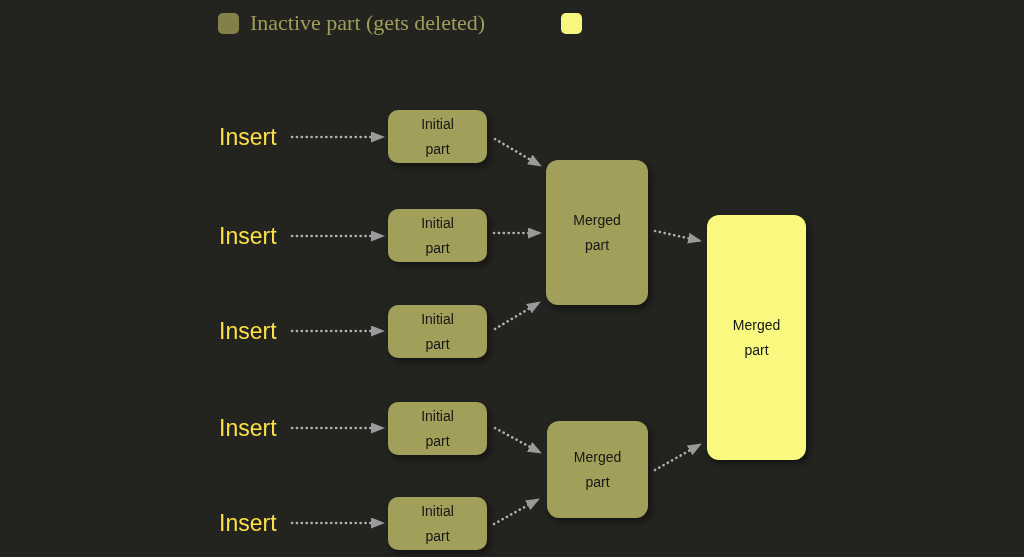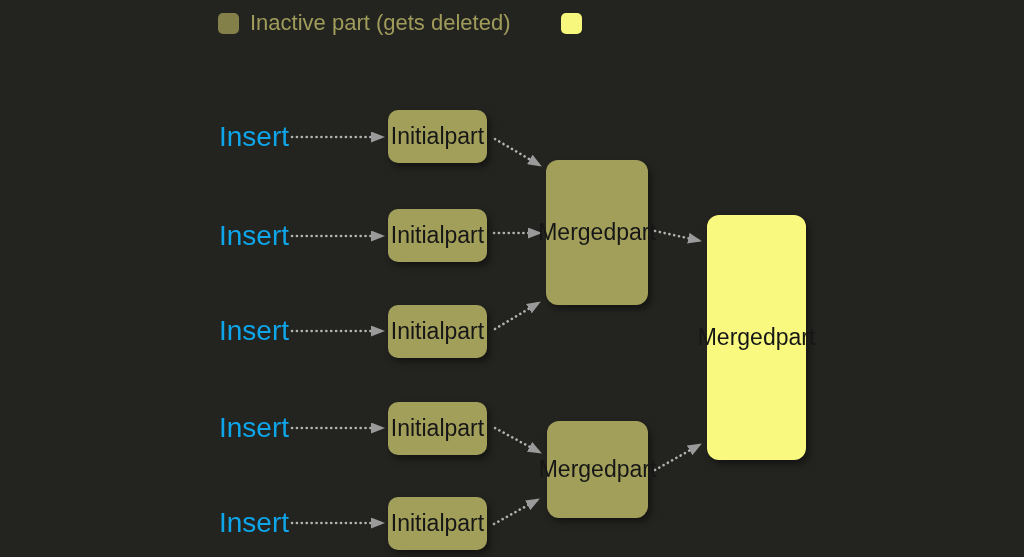--- a/index.html
+++ b/index.html
@@ -5,31 +5,31 @@
   html,body{margin:0;padding:0;background:#232320;}
   #canvas{
     position:relative;width:1024px;height:557px;background:#232320;
     font-family:"Liberation Sans", sans-serif;overflow:hidden;
   }
   
   .legend-swatch{position:absolute;width:21px;height:21px;border-radius:5px;}
   #legend-swatch-inactive{left:218px;top:13px;background:#83804a;}
   #legend-swatch-active{left:561px;top:13px;background:#f7f77d;}
   .legend-label{position:absolute;top:10px;font-size:22px;line-height:26px;white-space:nowrap;}
-  #legend-label-inactive{left:250px;color:#a09c5a;}
+  #legend-label-inactive{left:250px;color:#a09c5a;font-family:Liberation Serif, serif;}
   #legend-label-active{left:592px;color:#f5f57d;}
   
   .insert-label{
     position:absolute;left:219px;width:80px;height:32px;display:flex;align-items:center;
-    color:#0ea5e9;font-size:28px;white-space:nowrap;
+    color:#fde047;font-size:23px;white-space:nowrap;
   }
   
   .part-box{
-    position:absolute;display:flex;flex-direction:row;align-items:center;justify-content:center;
-    background:#a29f5a;border-radius:10px;color:#161616;font-size:23px;line-height:25px;
+    position:absolute;display:flex;flex-direction:column;align-items:center;justify-content:center;
+    background:#a29f5a;border-radius:10px;color:#161616;font-size:14px;line-height:25px;
     text-align:center;box-shadow:3px 4px 7px rgba(0,0,0,0.45);
   }
   .initial{left:388px;width:99px;height:53px;}
   #initial-1{top:110px;} #initial-2{top:209px;} #initial-3{top:305px;}
   #initial-4{top:402px;} #initial-5{top:497px;}
   #merged-1{left:546px;top:160px;width:102px;height:145px;border-radius:12px;}
   #merged-2{left:547px;top:421px;width:101px;height:97px;border-radius:12px;}
   #merged-final{left:707px;top:215px;width:99px;height:245px;border-radius:12px;background:#f9f97f;}
   
   #arrows{position:absolute;left:0;top:0;pointer-events:none;}

